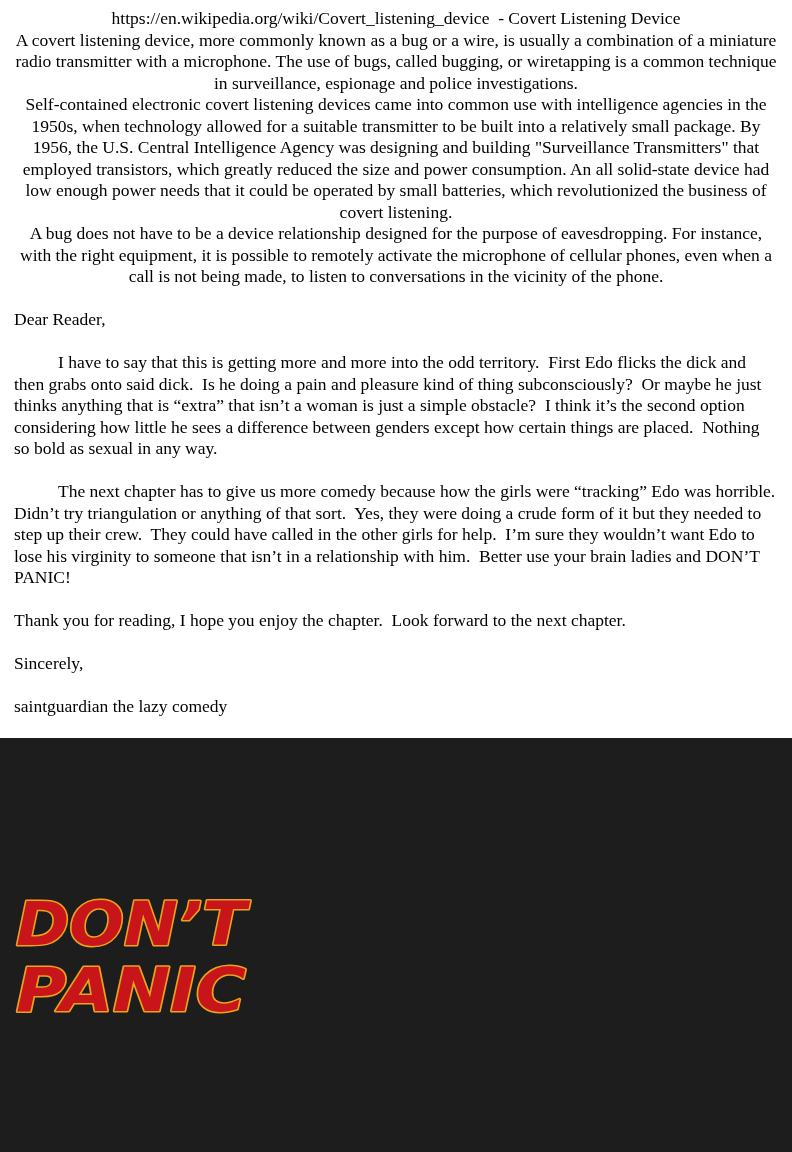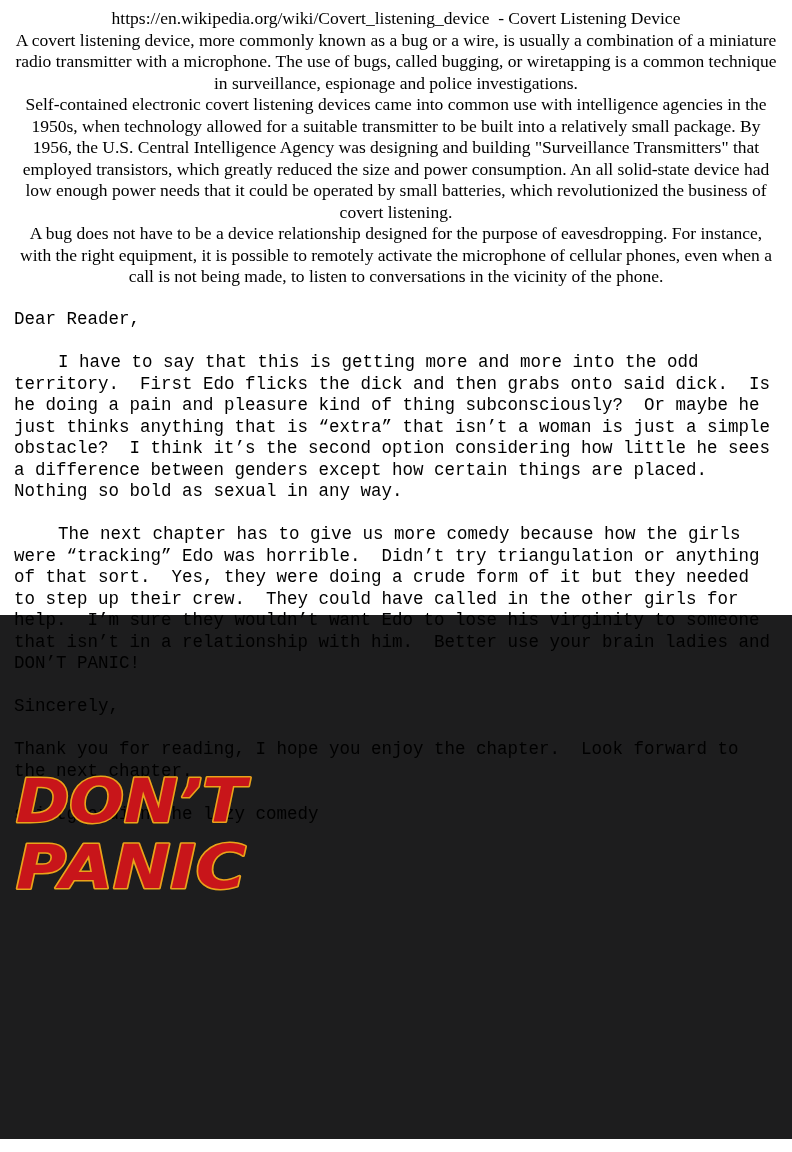--- a/index.html
+++ b/index.html
@@ -7,31 +7,31 @@
     width: 792px;
     height: 1152px;
     position: relative;
     background: #ffffff;
     overflow: hidden;
     font-family: "Liberation Serif", serif;
     color: #000000;
   }
   .doc {
     box-sizing: border-box;
-    height: 615px;
+    height: 738px;
     padding: 8px 14px 0 14px;
     font-size: 17.5px;
     line-height: 21.5px;
   }
   .doc p {
     margin: 0;
     white-space: pre-wrap;
   }
   .center { text-align: center; }
-  .left   { text-align: left; font-family: Liberation Mono, monospace; }
+  .left   { text-align: left; }
   .gap    { margin-top: 21.5px !important; }
   .indent { text-indent: 44px; }
   .banner {
     box-sizing: border-box;
     height: 524px;
     background: #1d1d1e;
     display: flex;
     align-items: flex-start;
     justify-content: flex-start;
     text-decoration: underline;
@@ -54,22 +54,22 @@
 
   <div class="doc">
     <p class="center">https://en.wikipedia.org/wiki/Covert_listening_device  - Covert Listening Device</p>
     <p class="center">A covert listening device, more commonly known as a bug or a wire, is usually a combination of a miniature radio transmitter with a microphone. The use of bugs, called bugging, or wiretapping is a common technique in surveillance, espionage and police investigations.</p>
     <p class="center">Self-contained electronic covert listening devices came into common use with intelligence agencies in the 1950s, when technology allowed for a suitable transmitter to be built into a relatively small package. By 1956, the U.S. Central Intelligence Agency was designing and building "Surveillance Transmitters" that employed transistors, which greatly reduced the size and power consumption. An all solid-state device had low enough power needs that it could be operated by small batteries, which revolutionized the business of covert listening.</p>
     <p class="center">A bug does not have to be a device relationship designed for the purpose of eavesdropping. For instance, with the right equipment, it is possible to remotely activate the microphone of cellular phones, even when a call is not being made, to listen to conversations in the vicinity of the phone.</p>
 
     <p class="left gap">Dear Reader,</p>
     <p class="left gap indent">I have to say that this is getting more and more into the odd territory.  First Edo flicks the dick and then grabs onto said dick.  Is he doing a pain and pleasure kind of thing subconsciously?  Or maybe he just thinks anything that is “extra” that isn’t a woman is just a simple obstacle?  I think it’s the second option considering how little he sees a difference between genders except how certain things are placed.  Nothing so bold as sexual in any way.</p>
     <p class="left gap indent">The next chapter has to give us more comedy because how the girls were “tracking” Edo was horrible.  Didn’t try triangulation or anything of that sort.  Yes, they were doing a crude form of it but they needed to step up their crew.  They could have called in the other girls for help.  I’m sure they wouldn’t want Edo to lose his virginity to someone that isn’t in a relationship with him.  Better use your brain ladies and DON’T PANIC!</p>
+    <p class="left gap">Thank you for reading, I hope you enjoy the chapter.  Look forward to the next chapter.</p>
     <p class="left gap">Sincerely,</p>
-    <p class="left gap">Thank you for reading, I hope you enjoy the chapter.  Look forward to the next chapter.</p>
     <p class="left gap">saintguardian the lazy comedy</p>
   </div>
 
   <div class="banner">
     <svg class="logo" width="262" height="128" viewBox="0 0 262 128" aria-hidden="true">
       <text x="131" y="47" text-anchor="middle" font-size="60" textLength="230" lengthAdjust="spacingAndGlyphs" fill="#c8151a" stroke="#e9a31a" stroke-width="3">DON’T</text>
       <text x="131" y="113" text-anchor="middle" font-size="60" textLength="230" lengthAdjust="spacingAndGlyphs" fill="#c8151a" stroke="#e9a31a" stroke-width="3">PANIC</text>
     </svg>
   </div>
 

